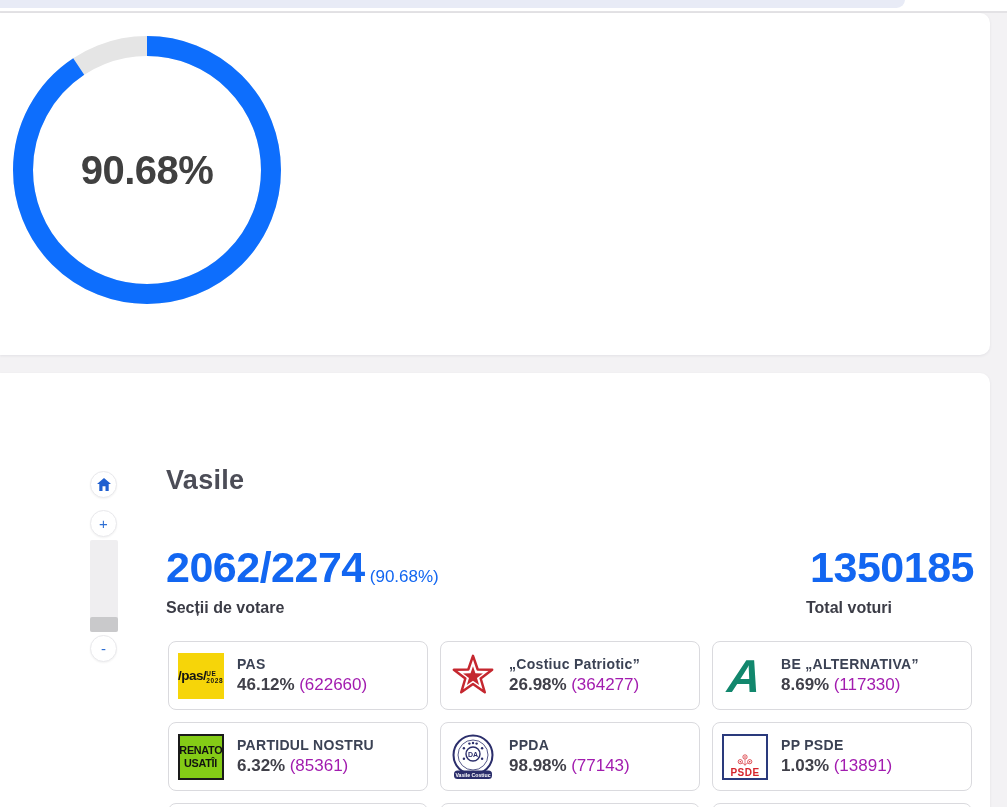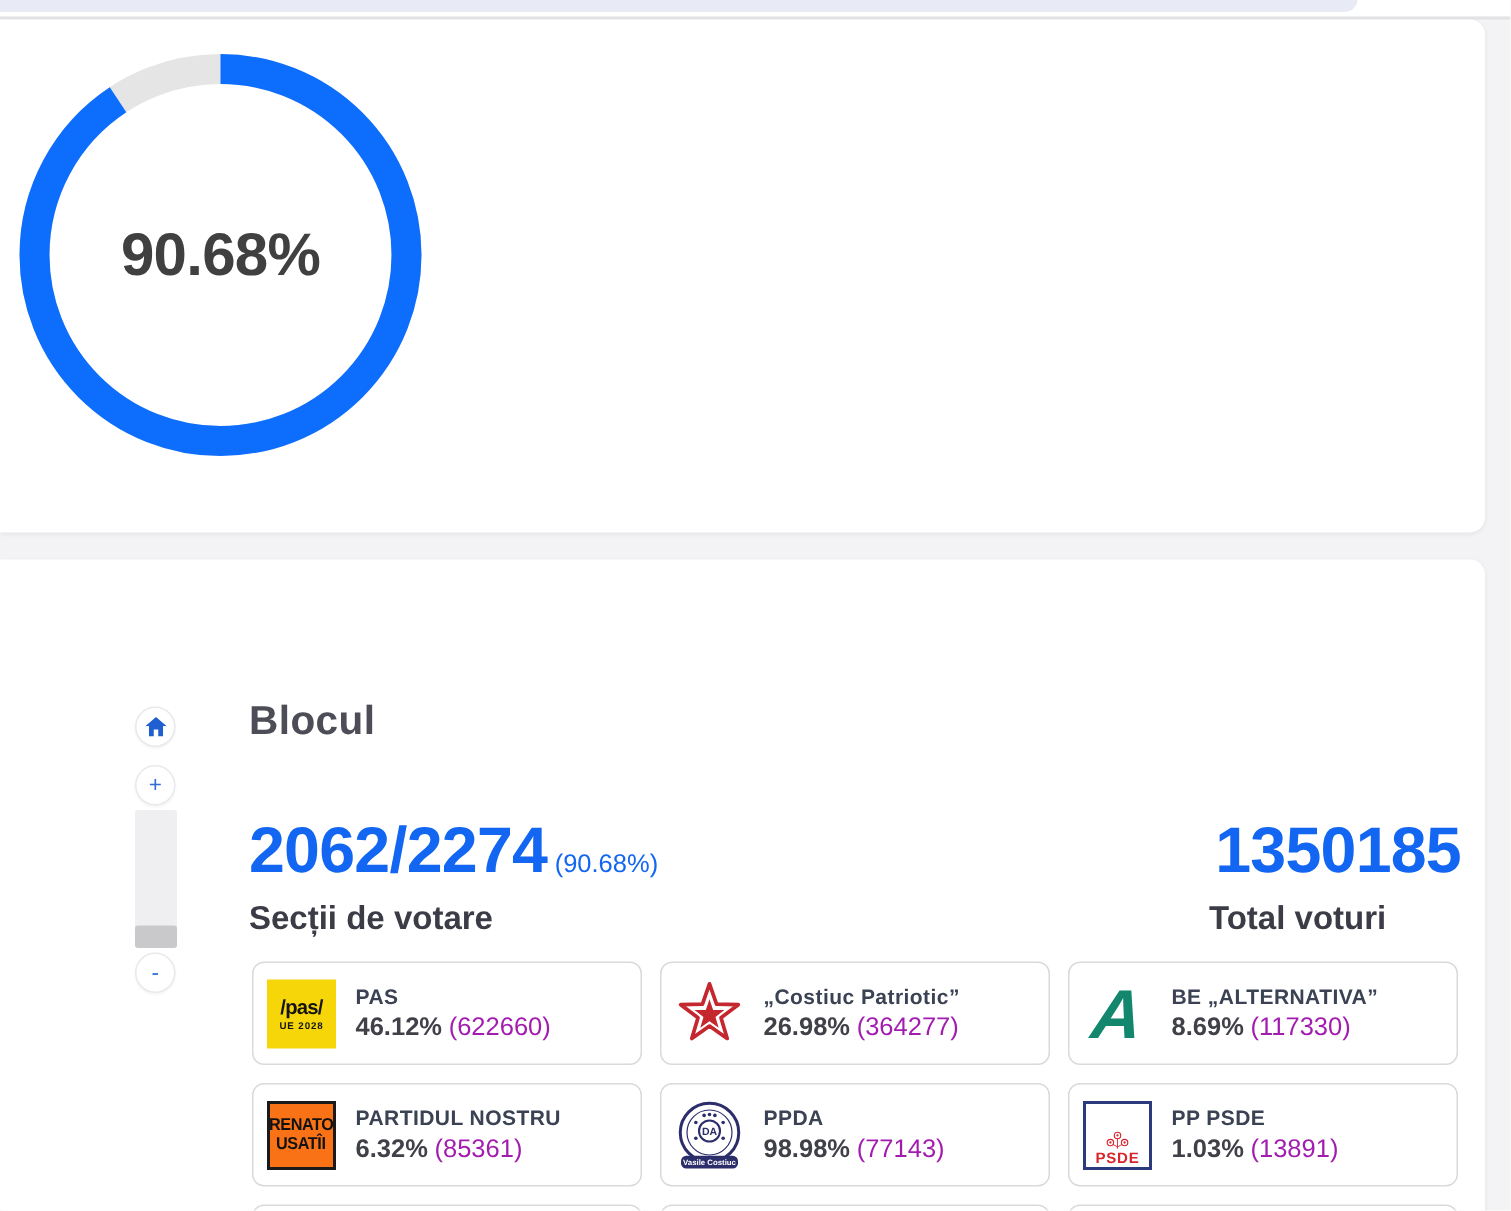--- a/index.html
+++ b/index.html
@@ -48,40 +48,40 @@
 
   
   .section-title { position:absolute; left:166px; top:92px;
                    font-size:27px; font-weight:700; color:#4c4d57; letter-spacing:.3px; }
   .stat { position:absolute; top:172px; }
   .stat-stations { left:166px; }
   .stat-votes    { left:806px; width:168px; }
   .stat-value { font-size:43px; font-weight:700; color:#1266f1; line-height:1.05; letter-spacing:-.5px; }
   .stat-votes .stat-value { text-align:right; }
   .stat-sub   { font-size:17px; font-weight:400; color:#1266f1; margin-left:5px; letter-spacing:0; }
-  .stat-label { font-size:22px; font-weight:700; color:#3b3c46; margin-top:9px; }
+  .stat-label { font-size:16px; font-weight:700; color:#3b3c46; margin-top:9px; }
 
   
   .party-grid { position:absolute; left:168px; top:268px; width:806px;
                 display:grid; grid-template-columns:repeat(3,260px); gap:12px 12px; }
   .party-card { width:260px; height:69px; background:#fff; border:1px solid #dadade;
                 border-radius:8px; display:flex; align-items:center; padding-left:9px; }
   .party-logo { width:46px; height:46px; flex:0 0 46px; margin-right:13px;
                 display:flex; align-items:center; justify-content:center; position:relative; }
   .party-name { font-size:14px; font-weight:700; color:#3b4254; letter-spacing:.3px; margin-bottom:3px; }
   .party-percent { font-size:17px; font-weight:700; color:#404049; }
   .party-votes   { font-size:17px; font-weight:400; color:#a21caf; }
 
   
-  .logo-pas { background:#f6d509; flex-direction:column; }
+  .logo-pas { background:#f6d509; }
   .logo-pas .pas-main { font-size:13.5px; font-weight:800; color:#141414; letter-spacing:-.5px; }
   .logo-pas .pas-sub  { font-size:6.5px; font-weight:800; color:#141414; letter-spacing:.6px; margin-top:2px; }
   .logo-alternativa .alt-letter { font-size:46px; font-weight:800; font-style:italic;
         color:#12876d; transform:skewX(-6deg); line-height:1; }
-  .logo-renato { background:#f97316; border:2px solid #1a1a1a; flex-direction:column; }
+  .logo-renato { background:#84cc16; border:2px solid #1a1a1a; flex-direction:column; }
   .logo-renato span { font-size:11.5px; font-weight:800; color:#111; line-height:1.08;
         letter-spacing:-.3px; transform:scaleX(.94); }
   .logo-psde { background:#fff; border:2px solid #2a3a7c; flex-direction:column; padding-top:18px; }
   .logo-psde .psde-text { font-size:10px; font-weight:800; color:#d6252c; letter-spacing:.5px; }
 </style>
 </head>
 <body>
 
 <div class="top-strip">
   <div class="top-pill"></div>
@@ -104,21 +104,21 @@
     <svg class="home-svg" viewBox="0 0 14 13">
       <path d="M7 0 L14 6 L11.7 6 L11.7 13 L8.5 13 L8.5 8.3 L5.5 8.3 L5.5 13 L2.3 13 L2.3 6 L0 6 Z"></path>
     </svg>
   </button>
   <button class="ctl-btn ctl-plus">+</button>
   <div class="zoom-slider">
     <div class="zoom-thumb"></div>
   </div>
   <button class="ctl-btn ctl-minus">-</button>
 
-  <h1 class="section-title">Blocul</h1>
+  <h1 class="section-title">Vasile</h1>
 
   <div class="stat stat-stations">
     <div class="stat-value"><span>2062/2274</span><span class="stat-sub">(90.68%)</span></div>
     <div class="stat-label">Secții de votare</div>
   </div>
 
   <div class="stat stat-votes">
     <div class="stat-value">1350185</div>
     <div class="stat-label">Total voturi</div>
   </div>

